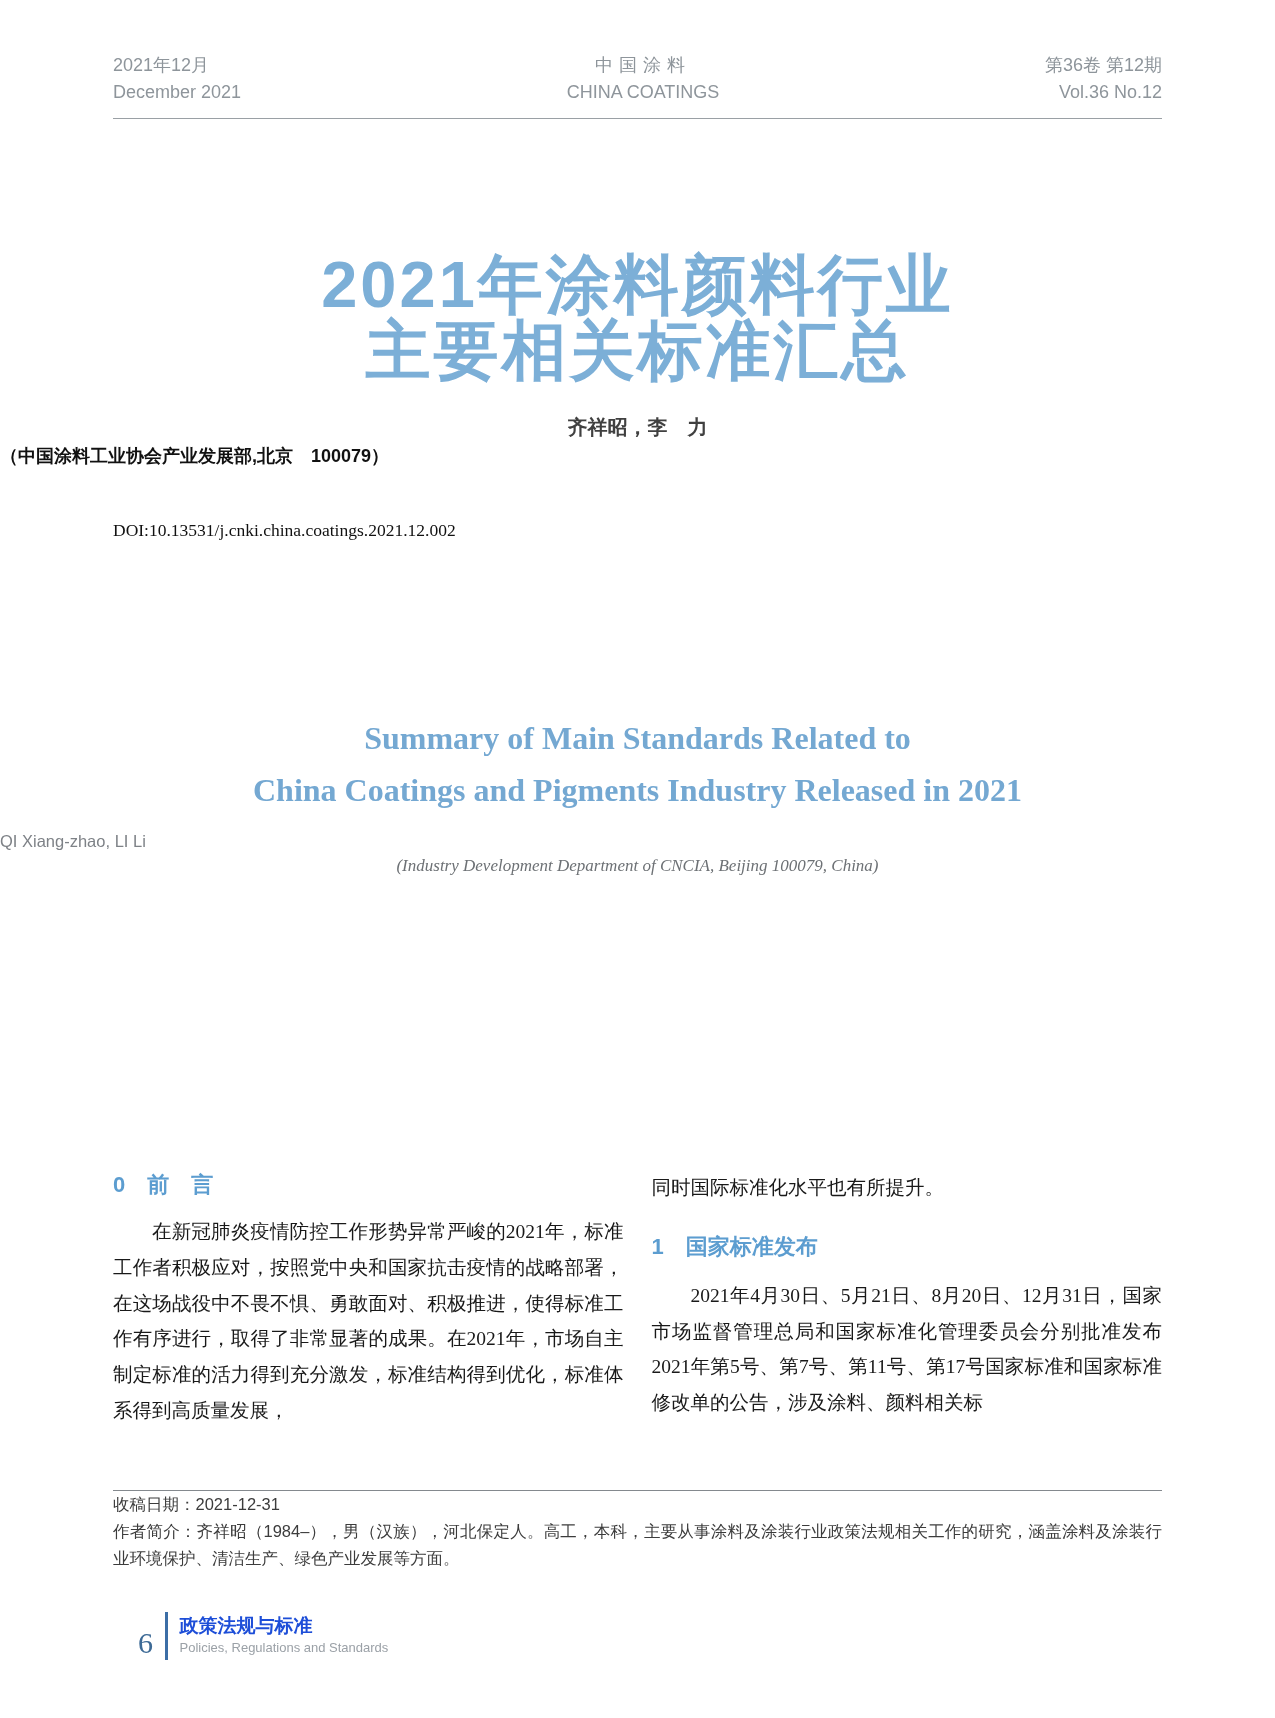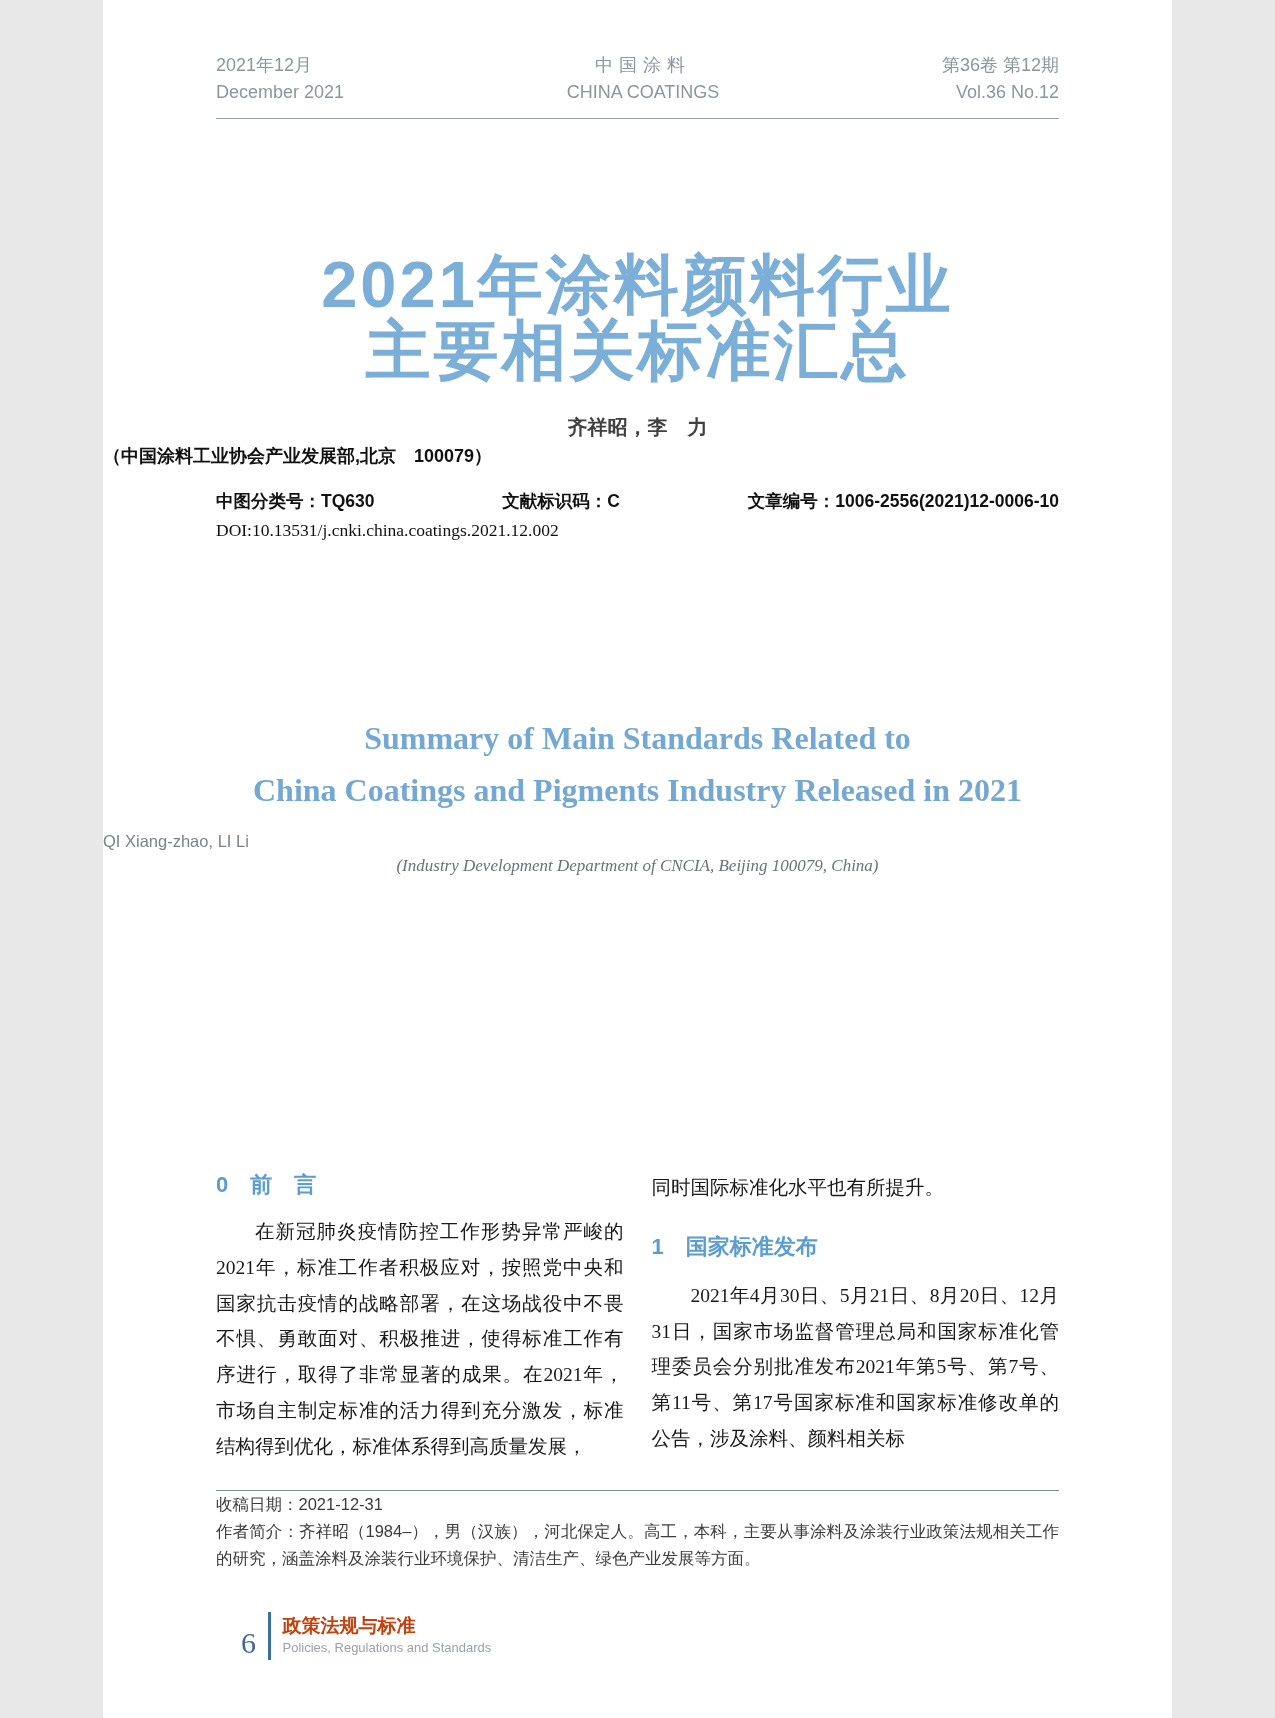--- a/index.html
+++ b/index.html
@@ -1,18 +1,18 @@
 <!DOCTYPE html>
 <html lang="zh"><head>
 <meta charset="utf-8">
 <style>
   html,body{margin:0;padding:0;background:#e8e8e8;}
   .page{
     position:relative;
-    width:1069px;height:1718px;
+    width:1275px;height:1718px;
     background:#ffffff;
     margin:0 auto;
     font-family:"Liberation Sans",sans-serif;
     color:#1b1b1b;
     overflow:hidden;
   }
   
   .header{
     position:absolute;top:52px;left:113px;right:113px;
     display:flex;justify-content:space-between;align-items:flex-start;
@@ -101,21 +101,21 @@
     display:flex;align-items:center;
   }
   .page-num{
     font-family:"Liberation Serif",serif;
     font-size:30px;color:#3d6a96;
     margin-right:12px;align-self:flex-end;
   }
   .footer-bar{
     width:2.5px;height:48px;background:#3c6ea6;margin-right:12px;
   }
-  .footer-col .col-cn{font-size:19px;font-weight:bold;color:#c2410c;line-height:24px;}
+  .footer-col .col-cn{font-size:19px;font-weight:bold;color:#1d4ed8;line-height:24px;}
   .footer-col .col-en{font-size:13px;color:#9ba1a7;line-height:20px;}
 </style>
 </head>
 <body>
 
 <div class="page">
 
   <div class="header">
     <div class="h-left">
       <div>2021年12月</div>
@@ -133,25 +133,20 @@
   <div class="header-rule"></div>
 
   <div class="cn-title">
     <div>2021年涂料颜料行业</div>
     <div>主要相关标准汇总</div>
   </div>
 
   <div class="authors">齐祥昭，李　力</div>
   <div class="affiliation">（中国涂料工业协会产业发展部,北京　100079）</div>
 
-  <div class="meta-row">
-    <span>中图分类号：TQ630</span>
-    <span>文献标识码：C</span>
-    <span>文章编号：1006-2556(2021)12-0006-10</span>
-  </div>
   <div class="doi">DOI:10.13531/j.cnki.china.coatings.2021.12.002</div>
 
   <div class="en-title">
     <div>Summary of Main Standards Related to</div>
     <div>China Coatings and Pigments Industry Released in 2021</div>
   </div>
   <div class="en-authors">QI Xiang-zhao, LI Li</div>
   <div class="en-affiliation">(Industry Development Department of CNCIA, Beijing 100079, China)</div>
 
   <div class="body-cols">

